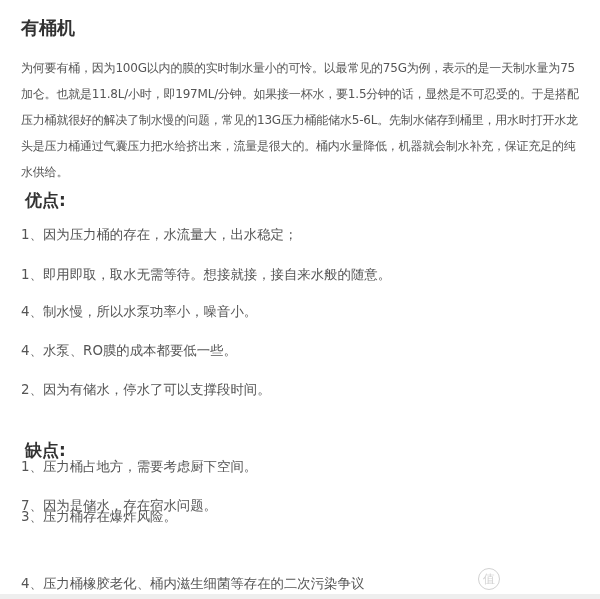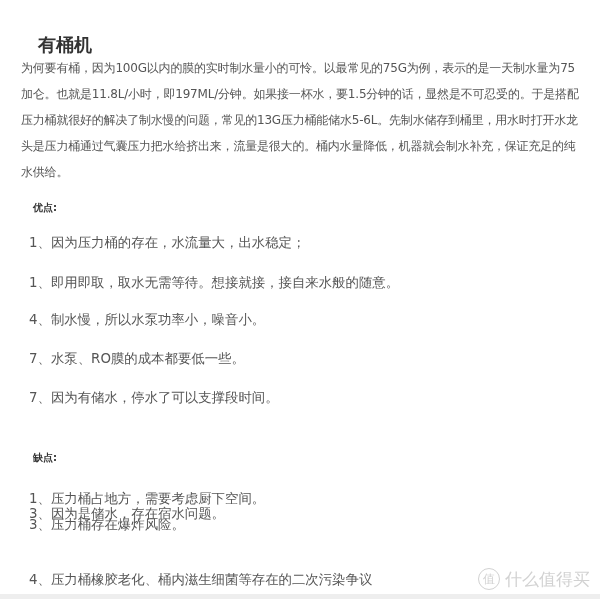--- a/index.html
+++ b/index.html
@@ -4,32 +4,32 @@
 <style>
   html, body { margin: 0; padding: 0; }
   body {
     width: 600px; height: 599px; overflow: hidden; background: #ffffff;
     font-family: "DejaVu Sans", "Liberation Sans", sans-serif;
     color: #444444; position: relative;
   }
   .article { position: absolute; left: 21px; top: 0; width: 565px; }
   .title {
     position: absolute; left: 0; top: 16px;
-    font-size: 18px; font-weight: bold; color: #333333; margin: 17px; line-height: 24px;
+    font-size: 18px; font-weight: bold; color: #333333; margin: 0; line-height: 24px;
   }
   .intro {
     position: absolute; left: 0; top: 55px; width: 565px;
     font-size: 12px; line-height: 26px; color: #555555; margin: 0;
     letter-spacing: -0.2px;
   }
   .section-label {
-    position: absolute; left: 0; font-size: 10px; font-weight: bold; color: #333333; margin: 12px; line-height: 20px;
+    position: absolute; left: 0; font-size: 17px; font-weight: bold; color: #333333; margin: 4px; line-height: 20px;
   }
   .item {
-    position: absolute; left: 0; font-size: 13.4px; color: #555555; margin: 8px; line-height: 20px;
+    position: absolute; left: 0; font-size: 13.4px; color: #555555; margin: 0; line-height: 20px;
   }
   .bottom-bar {
     position: absolute; left: 0; right: 0; bottom: 0; height: 5px; background: #eeeeee;
   }
   .watermark {
     position: absolute; left: 478px; top: 567px; height: 24px;
     display: flex; align-items: center; gap: 5px; color: #d2d2d2; font-size: 17px;
   }
   .wm-logo {
     width: 20px; height: 20px; border: 1.5px solid #d2d2d2; border-radius: 50%;
@@ -40,28 +40,27 @@
 <body>
 
 <div class="article">
   <h2 class="title">有桶机</h2>
   <p class="intro">为何要有桶，因为100G以内的膜的实时制水量小的可怜。以最常见的75G为例，表示的是一天制水量为75加仑。也就是11.8L/小时，即197ML/分钟。如果接一杯水，要1.5分钟的话，显然是不可忍受的。于是搭配压力桶就很好的解决了制水慢的问题，常见的13G压力桶能储水5-6L。先制水储存到桶里，用水时打开水龙头是压力桶通过气囊压力把水给挤出来，流量是很大的。桶内水量降低，机器就会制水补充，保证充足的纯水供给。</p>
 
   <p class="section-label" style="top:186px">优点:</p>
   <p class="item" style="top:225px">1、因为压力桶的存在，水流量大，出水稳定；</p>
   <p class="item" style="top:265px">1、即用即取，取水无需等待。想接就接，接自来水般的随意。</p>
   <p class="item" style="top:302px">4、制水慢，所以水泵功率小，噪音小。</p>
-  <p class="item" style="top:341px">7、水泵、RO膜的成本都要低一些。</p>
-  <p class="item" style="top:380px">7、因为有储水，停水了可以支撑段时间。</p>
+  <p class="item" style="top:341px">4、水泵、RO膜的成本都要低一些。</p>
+  <p class="item" style="top:380px">2、因为有储水，停水了可以支撑段时间。</p>
 
   <p class="section-label" style="top:436px">缺点:</p>
-  <p class="item" style="top:481px">1、压力桶占地方，需要考虑厨下空间。</p>
-  <p class="item" style="top:496px">3、因为是储水，存在宿水问题。</p>
+  <p class="item" style="top:457px">1、压力桶占地方，需要考虑厨下空间。</p>
+  <p class="item" style="top:496px">7、因为是储水，存在宿水问题。</p>
   <p class="item" style="top:507px">3、压力桶存在爆炸风险。</p>
-  <p class="item" style="top:562px">4、压力桶橡胶老化、桶内滋生细菌等存在的二次污染争议</p>
+  <p class="item" style="top:574px">4、压力桶橡胶老化、桶内滋生细菌等存在的二次污染争议</p>
 </div>
 
 <div class="watermark">
   <span class="wm-logo">值</span>
-  <span>什么值得买</span>
 </div>
 
 <div class="bottom-bar"></div>
 
 </body></html>

